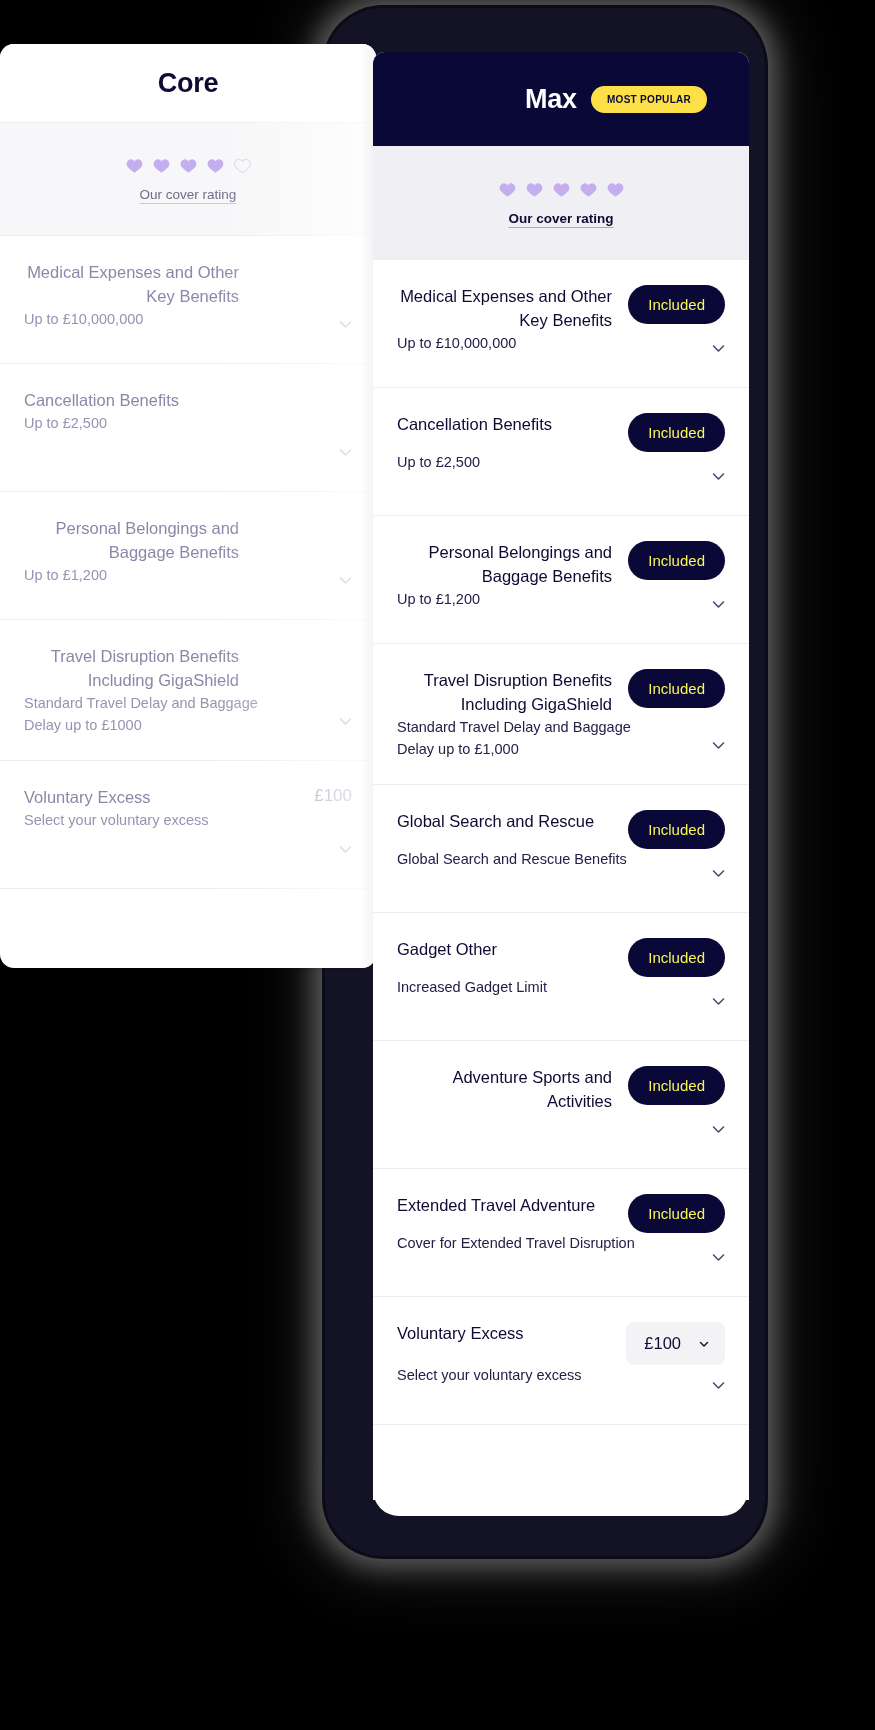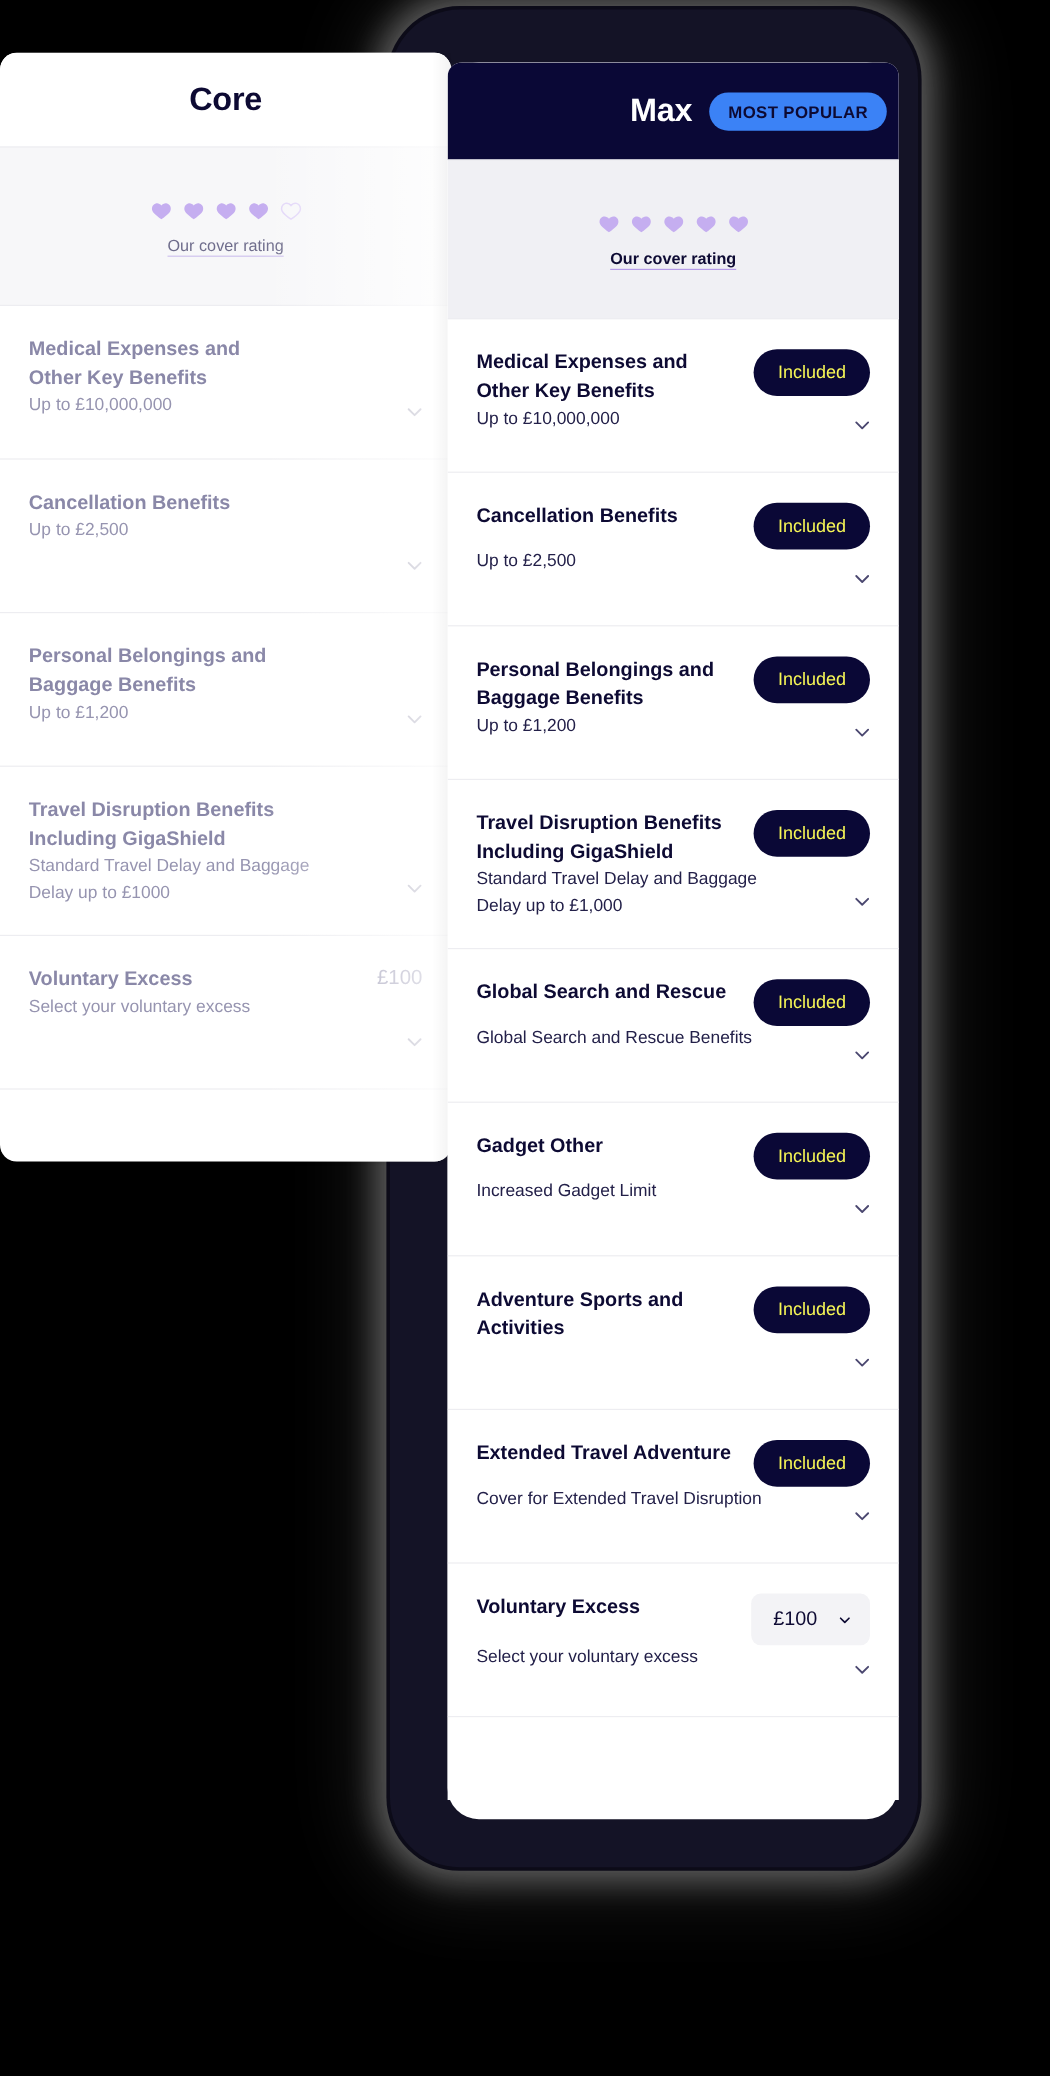--- a/index.html
+++ b/index.html
@@ -96,37 +96,37 @@
     font-size: 27px;
     font-weight: bold;
     color: #0d0a33;
     letter-spacing: -0.2px;
   }
   .card-header.max-header {
     background: #0a0836;
     justify-content: flex-start;
     padding-left: 0;
     gap: 14px;
-    height: 81px;
+    height: 94px;
   }
   .max-header .plan-title { color: #ffffff; margin-left: 152px; }
   .popular-badge {
-    background: #3b82f6;
+    background: #fde047;
     color: #0d0a33;
-    font-size: 14px;
+    font-size: 10px;
     font-weight: bold;
     letter-spacing: 0.3px;
     padding: 8px 16px;
     border-radius: 999px;
     white-space: nowrap;
   }
 
   
   .rating-strip {
-    height: 133px;
+    height: 114px;
     background: #f7f7f9;
     display: flex;
     flex-direction: column;
     align-items: center;
     justify-content: center;
     gap: 12px;
     border-top: 1px solid #ededf1;
     border-bottom: 1px solid #ededf1;
   }
   .rating-strip.max-rating { background: #f0f0f4; }
@@ -153,24 +153,25 @@
     min-height: 128px;
   }
   .benefit-top {
     display: flex;
     align-items: flex-start;
     justify-content: space-between;
     gap: 10px;
   }
   .benefit-title {
     font-size: 16.5px;
-    font-weight: bold;
+    font-weight: normal;
     line-height: 1.45;
     color: #0d0a33;
     max-width: 215px;
+    text-align: right;
   }
   .core .benefit-title { color: #8a88a8; }
   .benefit-sub {
     font-size: 14.5px;
     line-height: 1.5;
     color: #232049;
     max-width: 260px;
   }
   .core .benefit-sub { color: #9694b0; }
 

